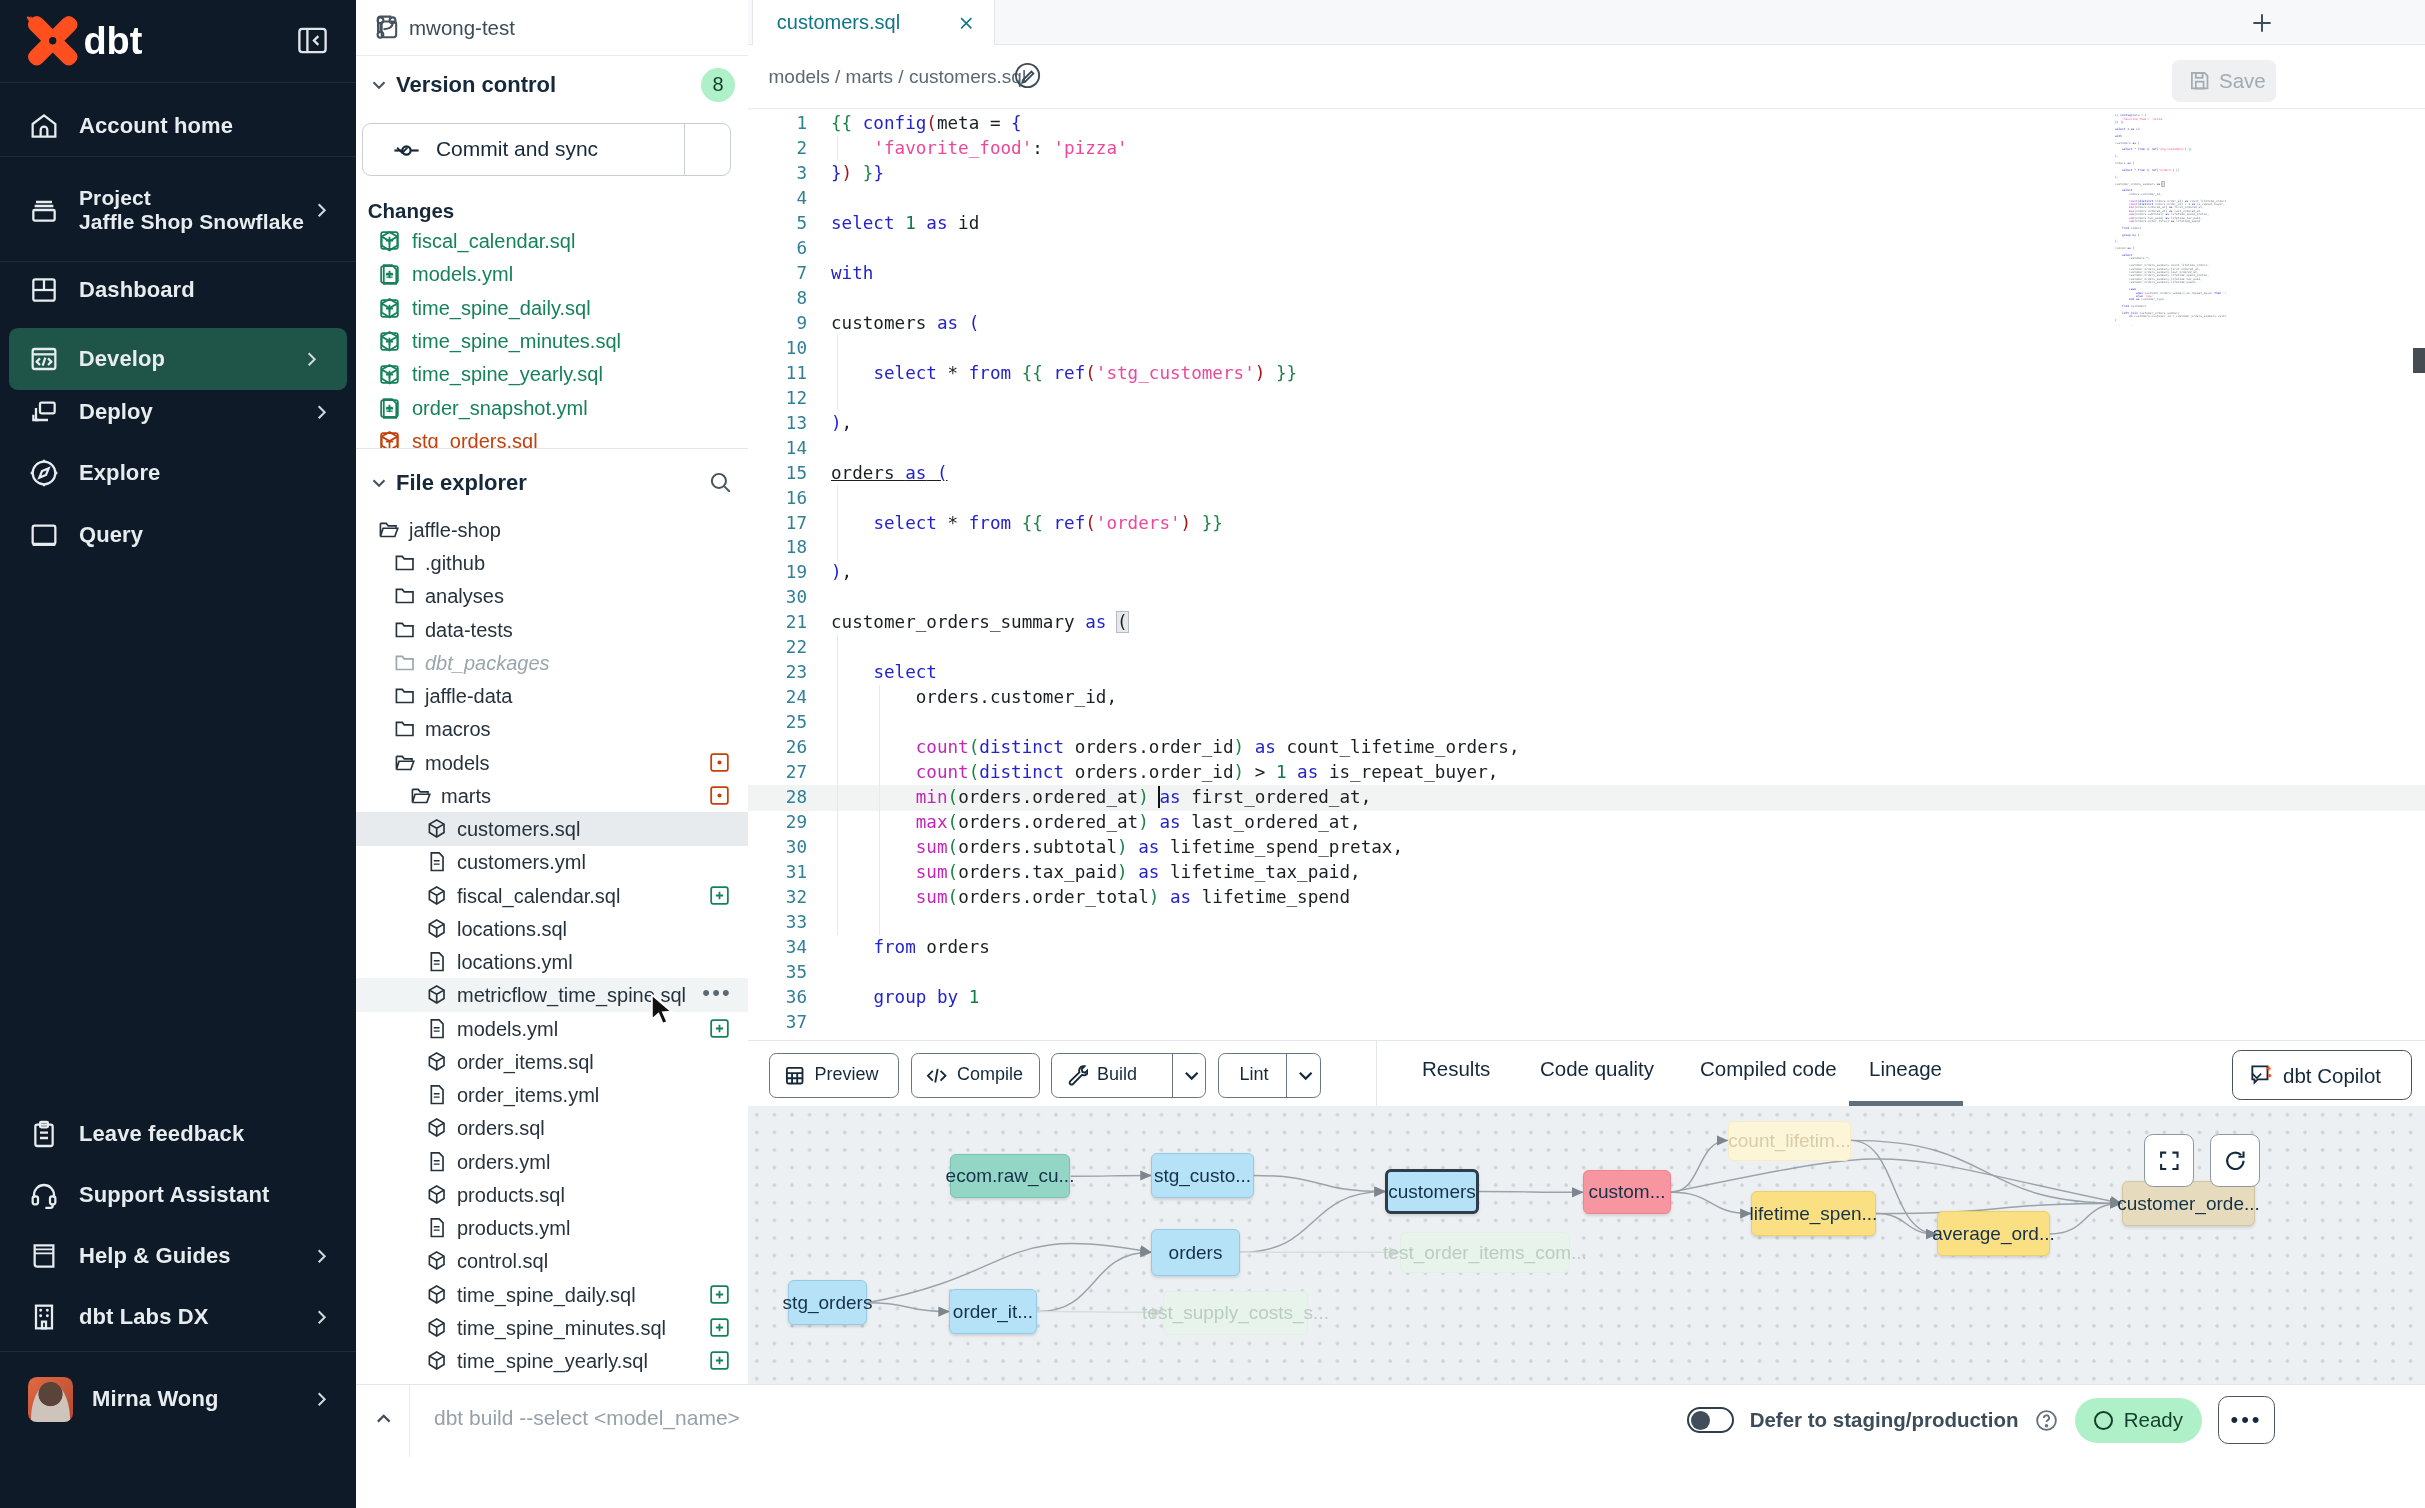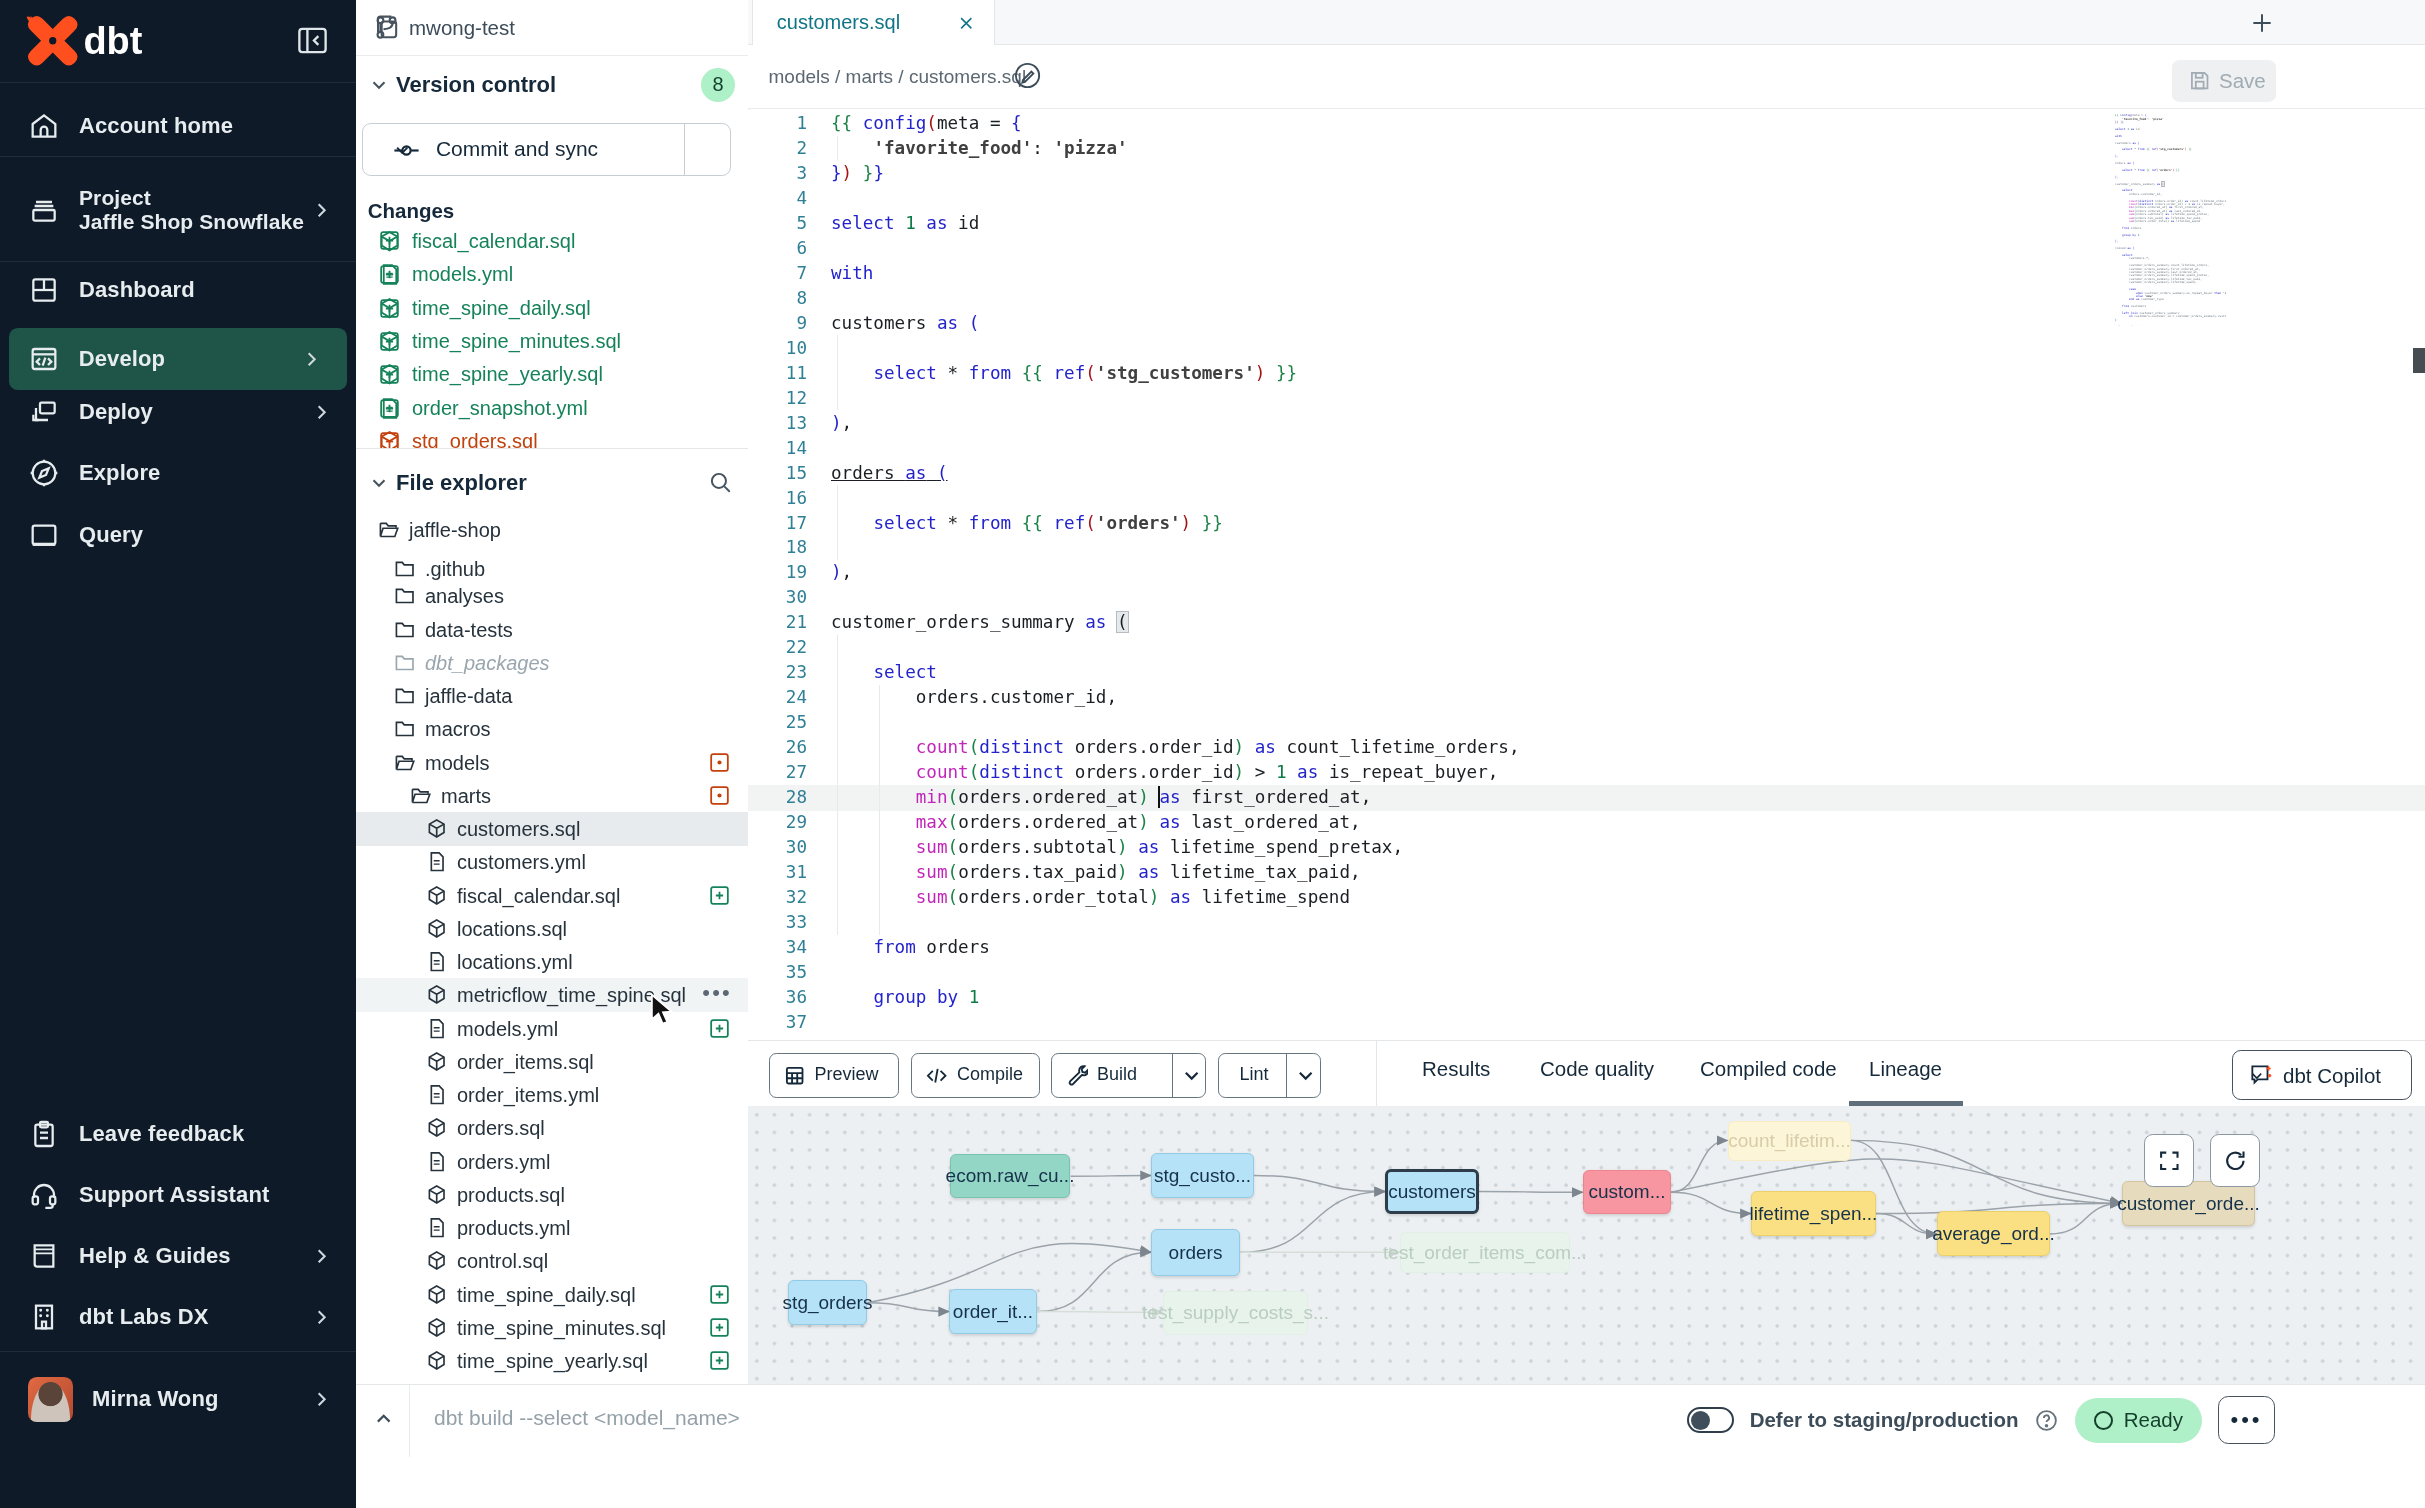--- a/index.html
+++ b/index.html
@@ -76,21 +76,21 @@
   #save-btn { position:absolute; left:1424px; top:14.6px; width:104px; height:42px; background:#eef0f2; border-radius:7.3px; color:#a0abb3; }
   #save-btn .ic { position:absolute; left:16px; top:9.5px; width:23.4px; height:23.4px; }
   #save-btn .t { position:absolute; left:47px; top:9.5px; font-size:20.5px; }
 
   
   #editor { position:absolute; left:0; top:110px; width:100%; height:930px; background:#fff; overflow:hidden; font-family:"DejaVu Sans Mono",monospace; }
   #activeline { position:absolute; left:0; width:100%; height:26px; background:#f2f4f4; }
   .lnum { position:absolute; width:59px; text-align:right; font-size:17.6px; color:#2f7f95; }
   .cline { position:absolute; left:83px; font-size:17.6px; white-space:pre; color:#1b1f23; }
   .tk-k { color:#2323cc; } .tk-f { color:#c226b9; } .tk-n { color:#0c7a44; }
-  .tk-s { color:#404040;font-weight:bold; } .tk-g { color:#1d8348; } .tk-b { color:#2323cc; } .tk-r { color:#a31515; }
+  .tk-s { color:#ec4899; } .tk-g { color:#1d8348; } .tk-b { color:#2323cc; } .tk-r { color:#a31515; }
   .tk-hl { background:#e6e9eb; outline:1.5px solid #b6bcc2; }
   .iguide { position:absolute; width:0; border-left:1.5px solid #e7eaec; }
   #cursor { position:absolute; width:2.2px; height:22px; background:#111; }
   #minimap { position:absolute; left:1367px; top:4.4px; width:111px; height:212px; overflow:hidden; }
   .mm-line { font-size:2.9px; line-height:3.4px; white-space:pre; font-family:"DejaVu Sans Mono",monospace; color:#6f7a82; }
   #vthumb { position:absolute; right:0; top:238px; width:11.7px; height:25px; background:#454c52; }
 
   
   #actionbar { position:absolute; left:0; top:1040px; width:100%; height:66px; background:#fff; border-top:1.5px solid #e4e7e9; }
   .ab-btn { position:absolute; top:11.7px; height:45px; background:#fff; border:1.5px solid #67757f; border-radius:7.3px; color:#15293a; cursor:pointer; }
@@ -495,21 +495,21 @@
     <div id="tree">
         <div class="tr-row" style="top: 0px;">
           <span class="ic" style="left:20.5px;position:absolute;top:5.1px;width:23.4px;height:23.4px">
             <svg viewBox="0 0 24 24" fill="none" stroke="currentColor" stroke-width="1.7">
               <path d="M3.5 5.5h6l2 2.5h8v2"></path>
               <path d="M3.5 19h14.8l3-8.5H6.2L3.5 19V5.5"></path>
             </svg>
           </span>
           <span class="nm" style="left:53px">jaffle-shop</span>
         </div>
-        <div class="tr-row" style="top: 39px;">
+        <div class="tr-row" style="top: 33px;">
           <span class="ic" style="left:37px;position:absolute;top:5.1px;width:23.4px;height:23.4px">
             <svg viewBox="0 0 24 24" fill="none" stroke="currentColor" stroke-width="1.7">
               <path d="M3.5 5.5h6l2 2.5h9v11h-17z"></path>
             </svg>
           </span>
           <span class="nm" style="left:69px">.github</span>
         </div>
         <div class="tr-row" style="top: 66px;">
           <span class="ic" style="left:37px;position:absolute;top:5.1px;width:23.4px;height:23.4px">
             <svg viewBox="0 0 24 24" fill="none" stroke="currentColor" stroke-width="1.7">

